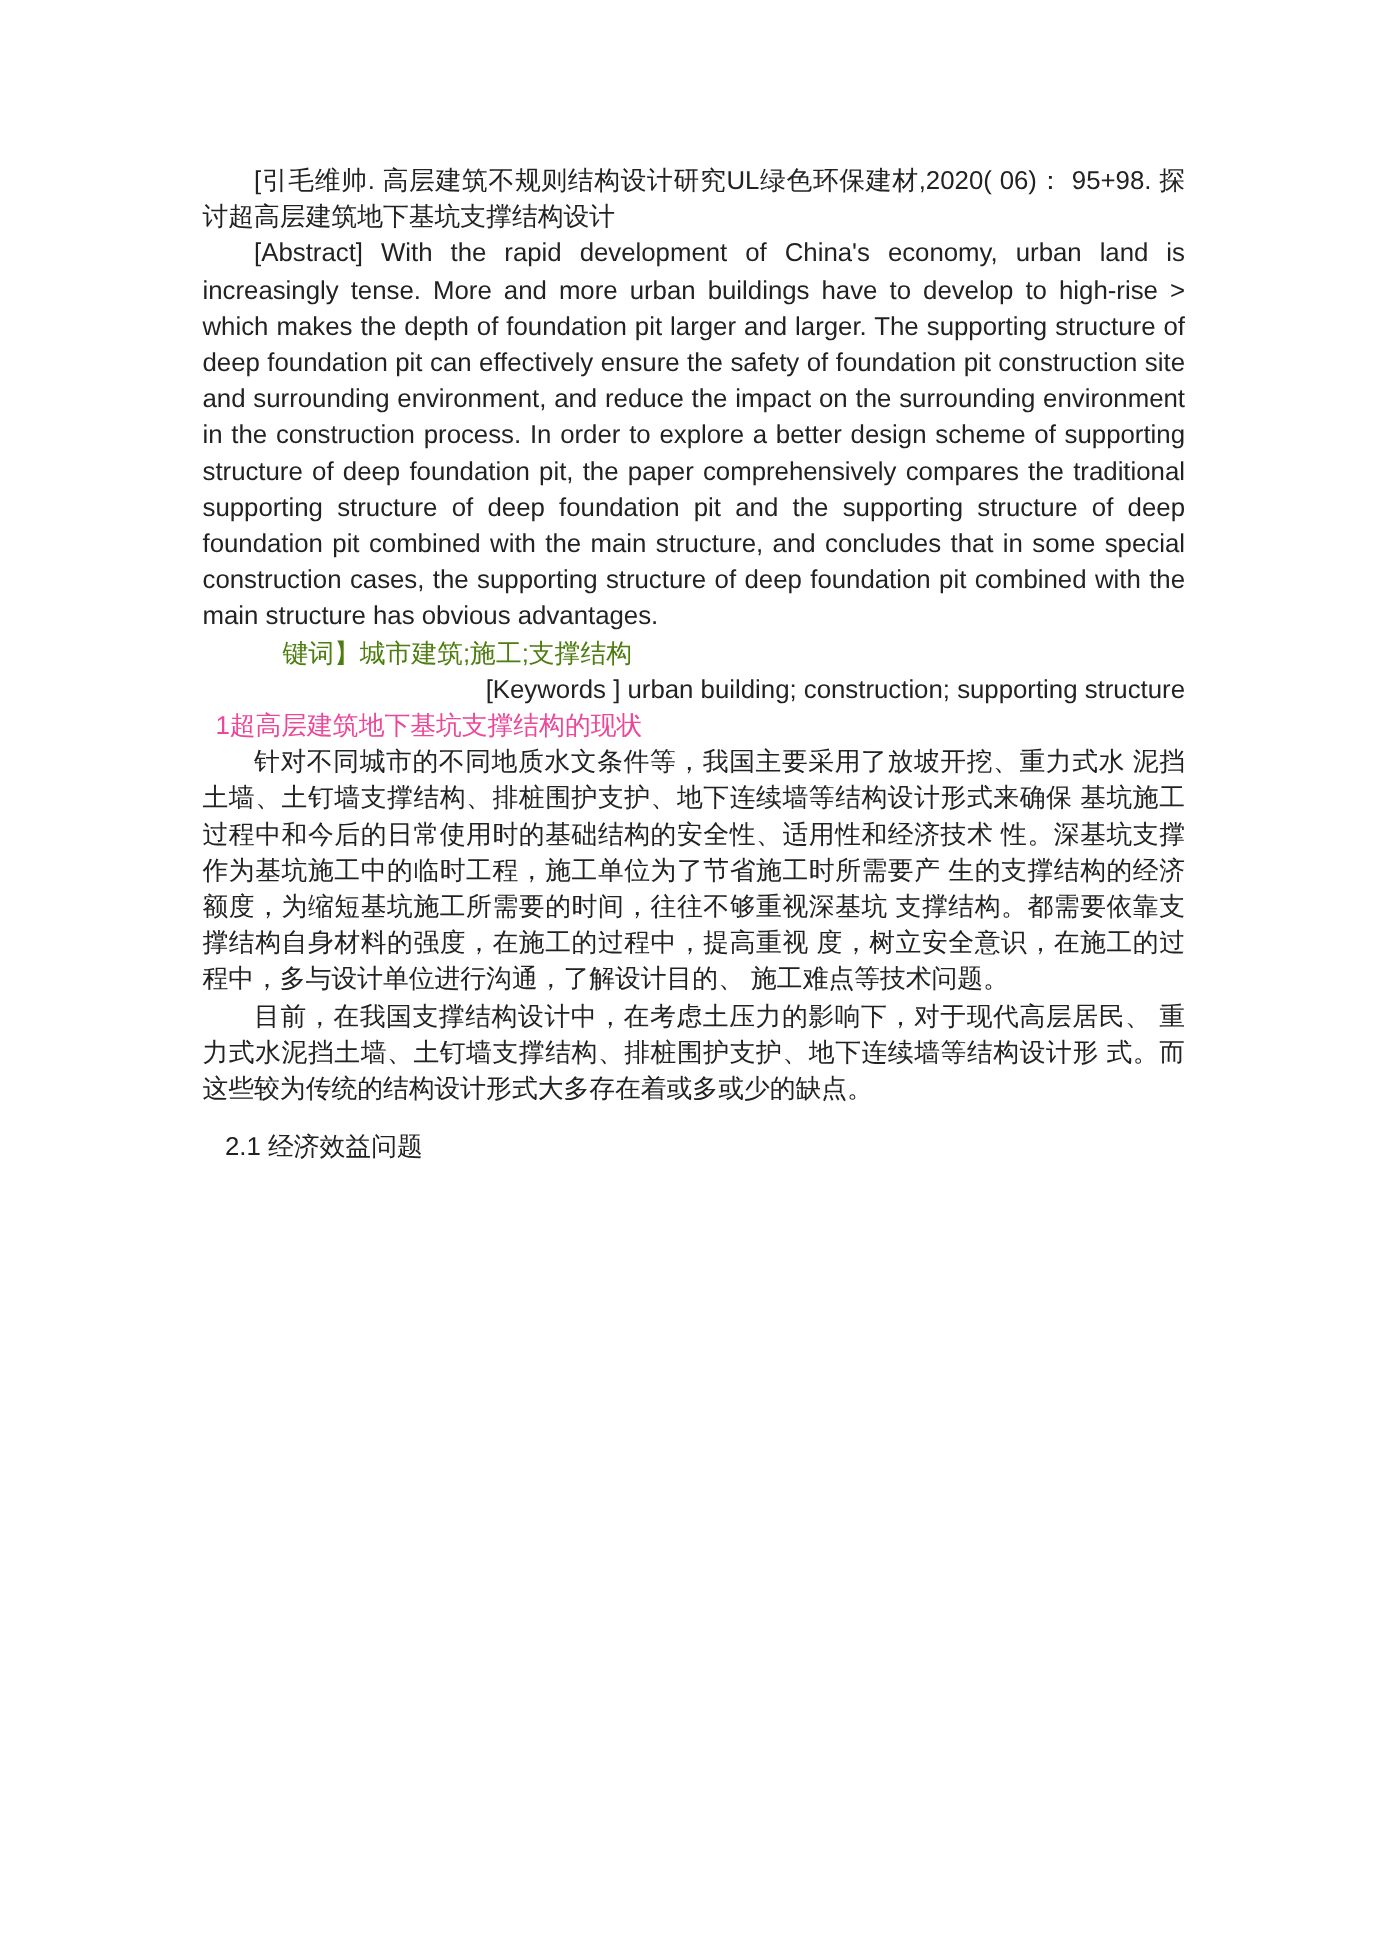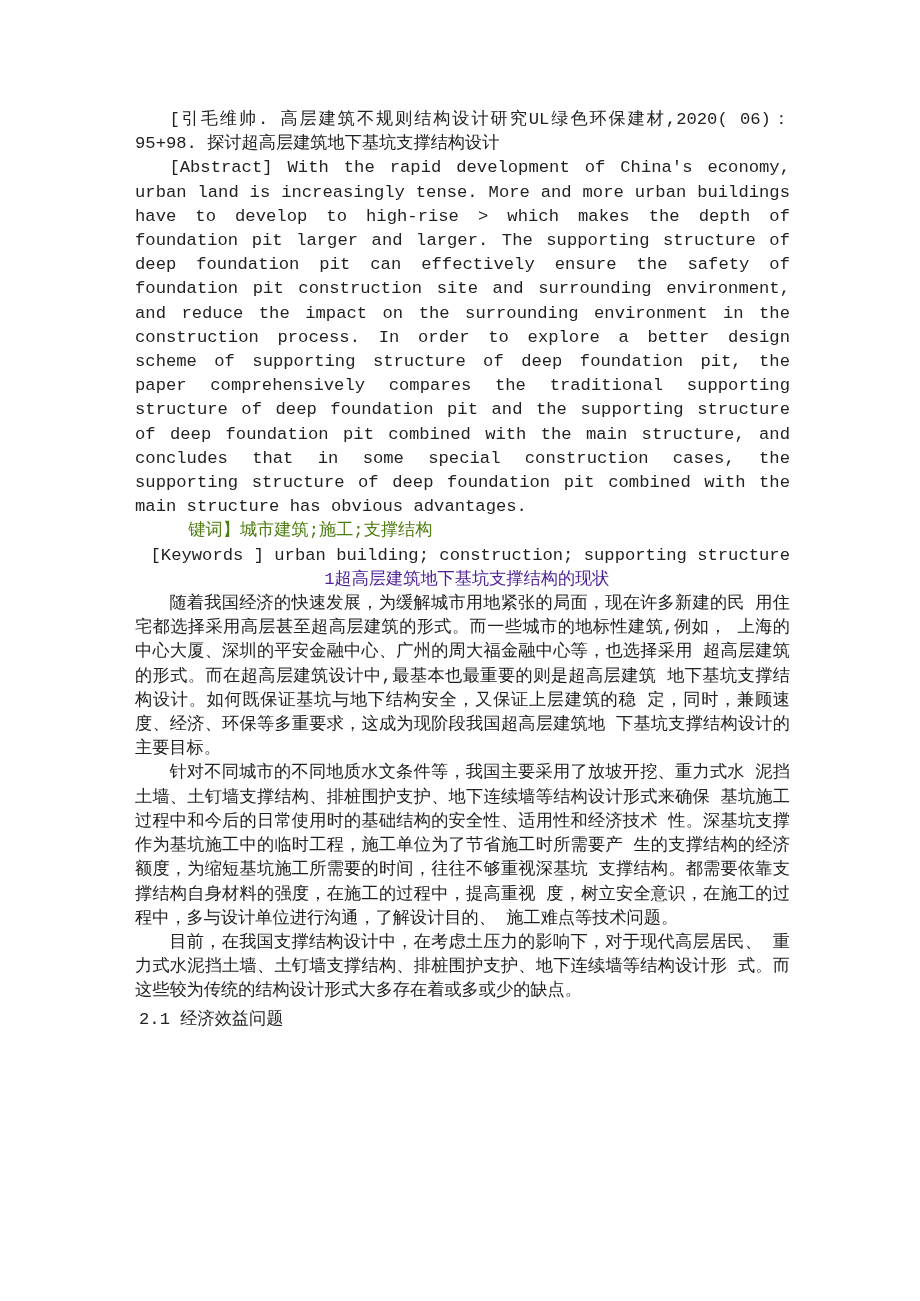--- a/index.html
+++ b/index.html
@@ -6,21 +6,21 @@
     margin: 0;
     padding: 0;
     background: #ffffff;
   }
   .page {
     position: relative;
     width: 920px;
     height: 1129px;
     background: #ffffff;
     overflow: hidden;
-    font-family: Liberation Mono, monospace;
+    font-family: Liberation Sans, sans-serif;
     color: #1a1a1a;
   }
   .content {
     position: absolute;
     left: 135px;
     top: 108px;
     width: 655px;
   }
   .para {
     margin: 0;
@@ -30,26 +30,26 @@
     text-justify: inter-character;
     text-align-last: left;
     color: #222222;
     -webkit-font-smoothing: antialiased;
   }
   .indent-2 { text-indent: 2em; }
   .heading {
     margin: 0;
     font-size: 17.2px;
     line-height: 24.2px;
-    text-align: center;
+    text-align: left;
     text-indent: 0.5em;
-    color: #4c1d95;
+    color: #ec4899;
   }
   .heading-sub {
-    margin: 4px;
+    margin: 15px;
     font-size: 17.2px;
     line-height: 24.2px;
     text-align: left;
     text-indent: 0em;
     color: #222222;
   }
   .kw-cn {
     margin: 0;
     font-size: 17.2px;
     line-height: 24.2px;
@@ -76,21 +76,20 @@
 
 
     <p class="para indent-2">[Abstract] With the rapid development of China's economy, urban land is increasingly tense. More and more urban buildings have to develop to high-rise &gt; which makes the depth of foundation pit larger and larger. The supporting structure of deep foundation pit can effectively ensure the safety of foundation pit construction site and surrounding environment, and reduce the impact on the surrounding environment in the construction process. In order to explore a better design scheme of supporting structure of deep foundation pit, the paper comprehensively compares the traditional supporting structure of deep foundation pit and the supporting structure of deep foundation pit combined with the main structure, and concludes that in some special construction cases, the supporting structure of deep foundation pit combined with the main structure has obvious advantages.</p>
 
     <p class="kw-cn">键词】城市建筑;施工;支撑结构</p>
 
     <p class="kw-en">[Keywords ] urban building; construction; supporting structure</p>
 
     <p class="heading">1超高层建筑地下基坑支撑结构的现状</p>
 
-    <p class="para indent-2">随着我国经济的快速发展，为缓解城市用地紧张的局面，现在许多新建的民  用住宅都选择采用高层甚至超高层建筑的形式。而一些城市的地标性建筑,例如，  上海的中心大厦、深圳的平安金融中心、广州的周大福金融中心等，也选择采用  超高层建筑的形式。而在超高层建筑设计中,最基本也最重要的则是超高层建筑  地下基坑支撑结构设计。如何既保证基坑与地下结构安全，又保证上层建筑的稳  定，同时，兼顾速度、经济、环保等多重要求，这成为现阶段我国超高层建筑地  下基坑支撑结构设计的主要目标。</p>
 
     <p class="para indent-2">针对不同城市的不同地质水文条件等，我国主要采用了放坡开挖、重力式水  泥挡土墙、土钉墙支撑结构、排桩围护支护、地下连续墙等结构设计形式来确保  基坑施工过程中和今后的日常使用时的基础结构的安全性、适用性和经济技术  性。深基坑支撑作为基坑施工中的临时工程，施工单位为了节省施工时所需要产   生的支撑结构的经济额度，为缩短基坑施工所需要的时间，往往不够重视深基坑  支撑结构。都需要依靠支撑结构自身材料的强度，在施工的过程中，提高重视  度，树立安全意识，在施工的过程中，多与设计单位进行沟通，了解设计目的、  施工难点等技术问题。</p>
 
 
     <p class="para indent-2">目前，在我国支撑结构设计中，在考虑土压力的影响下，对于现代高层居民、   重力式水泥挡土墙、土钉墙支撑结构、排桩围护支护、地下连续墙等结构设计形  式。而这些较为传统的结构设计形式大多存在着或多或少的缺点。</p>
 
     <p class="heading-sub">2.1  经济效益问题</p>
 
 
   </div>

